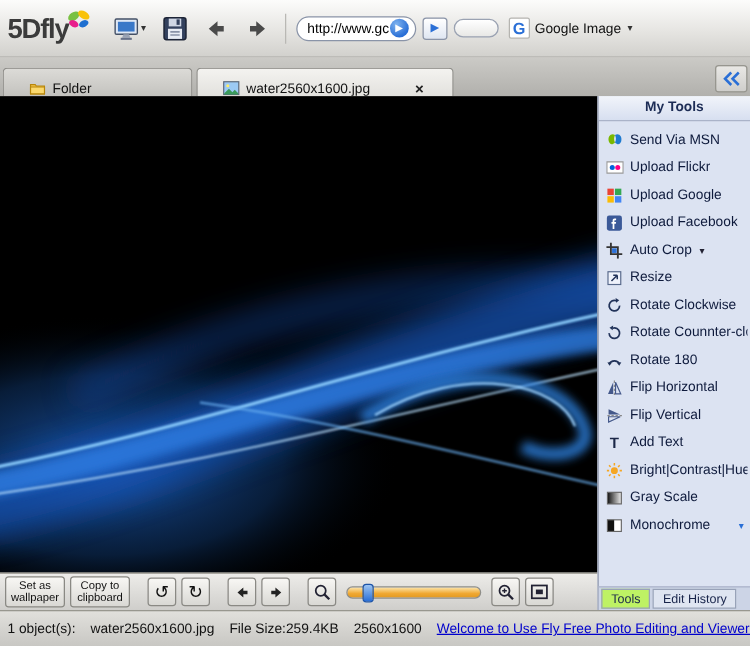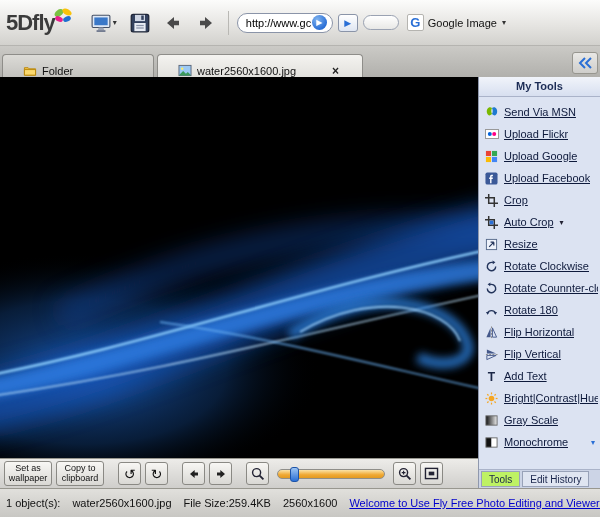--- a/index.html
+++ b/index.html
@@ -58,21 +58,21 @@
   .slider-handle { position:absolute; top:-3px; left:12px; width:9px; height:15px; border-radius:3px;
                    background:linear-gradient(#9cc4f2,#2a6fd6); border:1px solid #1d54a8; cursor:pointer; }
 
   
   .sidebar { width:122px; flex:0 0 122px; background:#dce3f2; border-left:1px solid #8f98ad; display:flex; flex-direction:column; }
   .sidebar-header { height:33px; flex:0 0 19px; text-align:center; line-height:19px; font-weight:bold; color:#1c2c55;
                     background:linear-gradient(#f1f4fa,#d7dff0); border-bottom:1px solid #aab3c9; }
   .tools { flex:1; padding:4px 2px 0 5px; overflow:hidden; }
   .tool-item { display:flex; align-items:center; gap:5px; height:22px; color:#0e1a3c; cursor:pointer; white-space:nowrap; }
   .tool-item .ticon { width:15px; height:15px; flex:0 0 15px; display:flex; align-items:center; justify-content:center; }
-  .tlabel { overflow:hidden; text-overflow:clip;text-decoration:underline; }
+  .tlabel { overflow:hidden; text-overflow:clip; }
   .dd { font-size:8px; color:#223; margin-left:1px; }
   .dd.right { margin-left:auto; margin-right:3px; color:#2a6fd6; }
   .sidebar-footer { height:19px; flex:0 0 19px; display:flex; align-items:stretch; gap:2px; border-top:1px solid #aab3c9;
                     background:#ccd4e6; padding:1px 2px; }
   .sfoot-tab { padding:0 7px; line-height:15px; font-size:10px; border:1px solid #98a2b8; background:#dfe5f1;
                color:#18244a; cursor:pointer; }
   .sfoot-tab.active { background:#bef264; }
 
   
   .statusbar { height:29px; flex:0 0 29px; background:linear-gradient(#e1e0dc,#c8c7c3); border-top:1px solid #98978f;
@@ -287,28 +287,20 @@
         <div class="tool-item">
           <span class="ticon">
             <svg width="13" height="13" viewBox="0 0 14 14">
               <rect x="0.5" y="0.5" width="13" height="13" rx="2" fill="#3b5998"></rect>
               <path d="M8.5 4.5H7.4c-.3 0-.4.2-.4.5v1h1.5l-.2 1.5H7V12H5.5V7.5h-1V6h1V4.8c0-1 .6-1.8 1.7-1.8h1.3z" fill="#fff"></path>
             </svg>
           </span>
           <span class="tlabel">Upload Facebook</span>
         </div>
 
-        <div class="tool-item">
-          <span class="ticon">
-            <svg width="13" height="13" viewBox="0 0 14 14">
-              <path d="M4 0v10h10M0 4h10v10" stroke="#333" fill="none" stroke-width="1.6"></path>
-            </svg>
-          </span>
-          <span class="tlabel">Crop</span>
-        </div>
 
         <div class="tool-item">
           <span class="ticon">
             <svg width="13" height="13" viewBox="0 0 14 14">
               <path d="M4 0v10h10M0 4h10v10" stroke="#333" fill="none" stroke-width="1.6"></path>
               <rect x="5" y="5" width="4" height="4" fill="#2a6fd6"></rect>
             </svg>
           </span>
           <span class="tlabel">Auto Crop</span>
           <span class="dd">▾</span>

